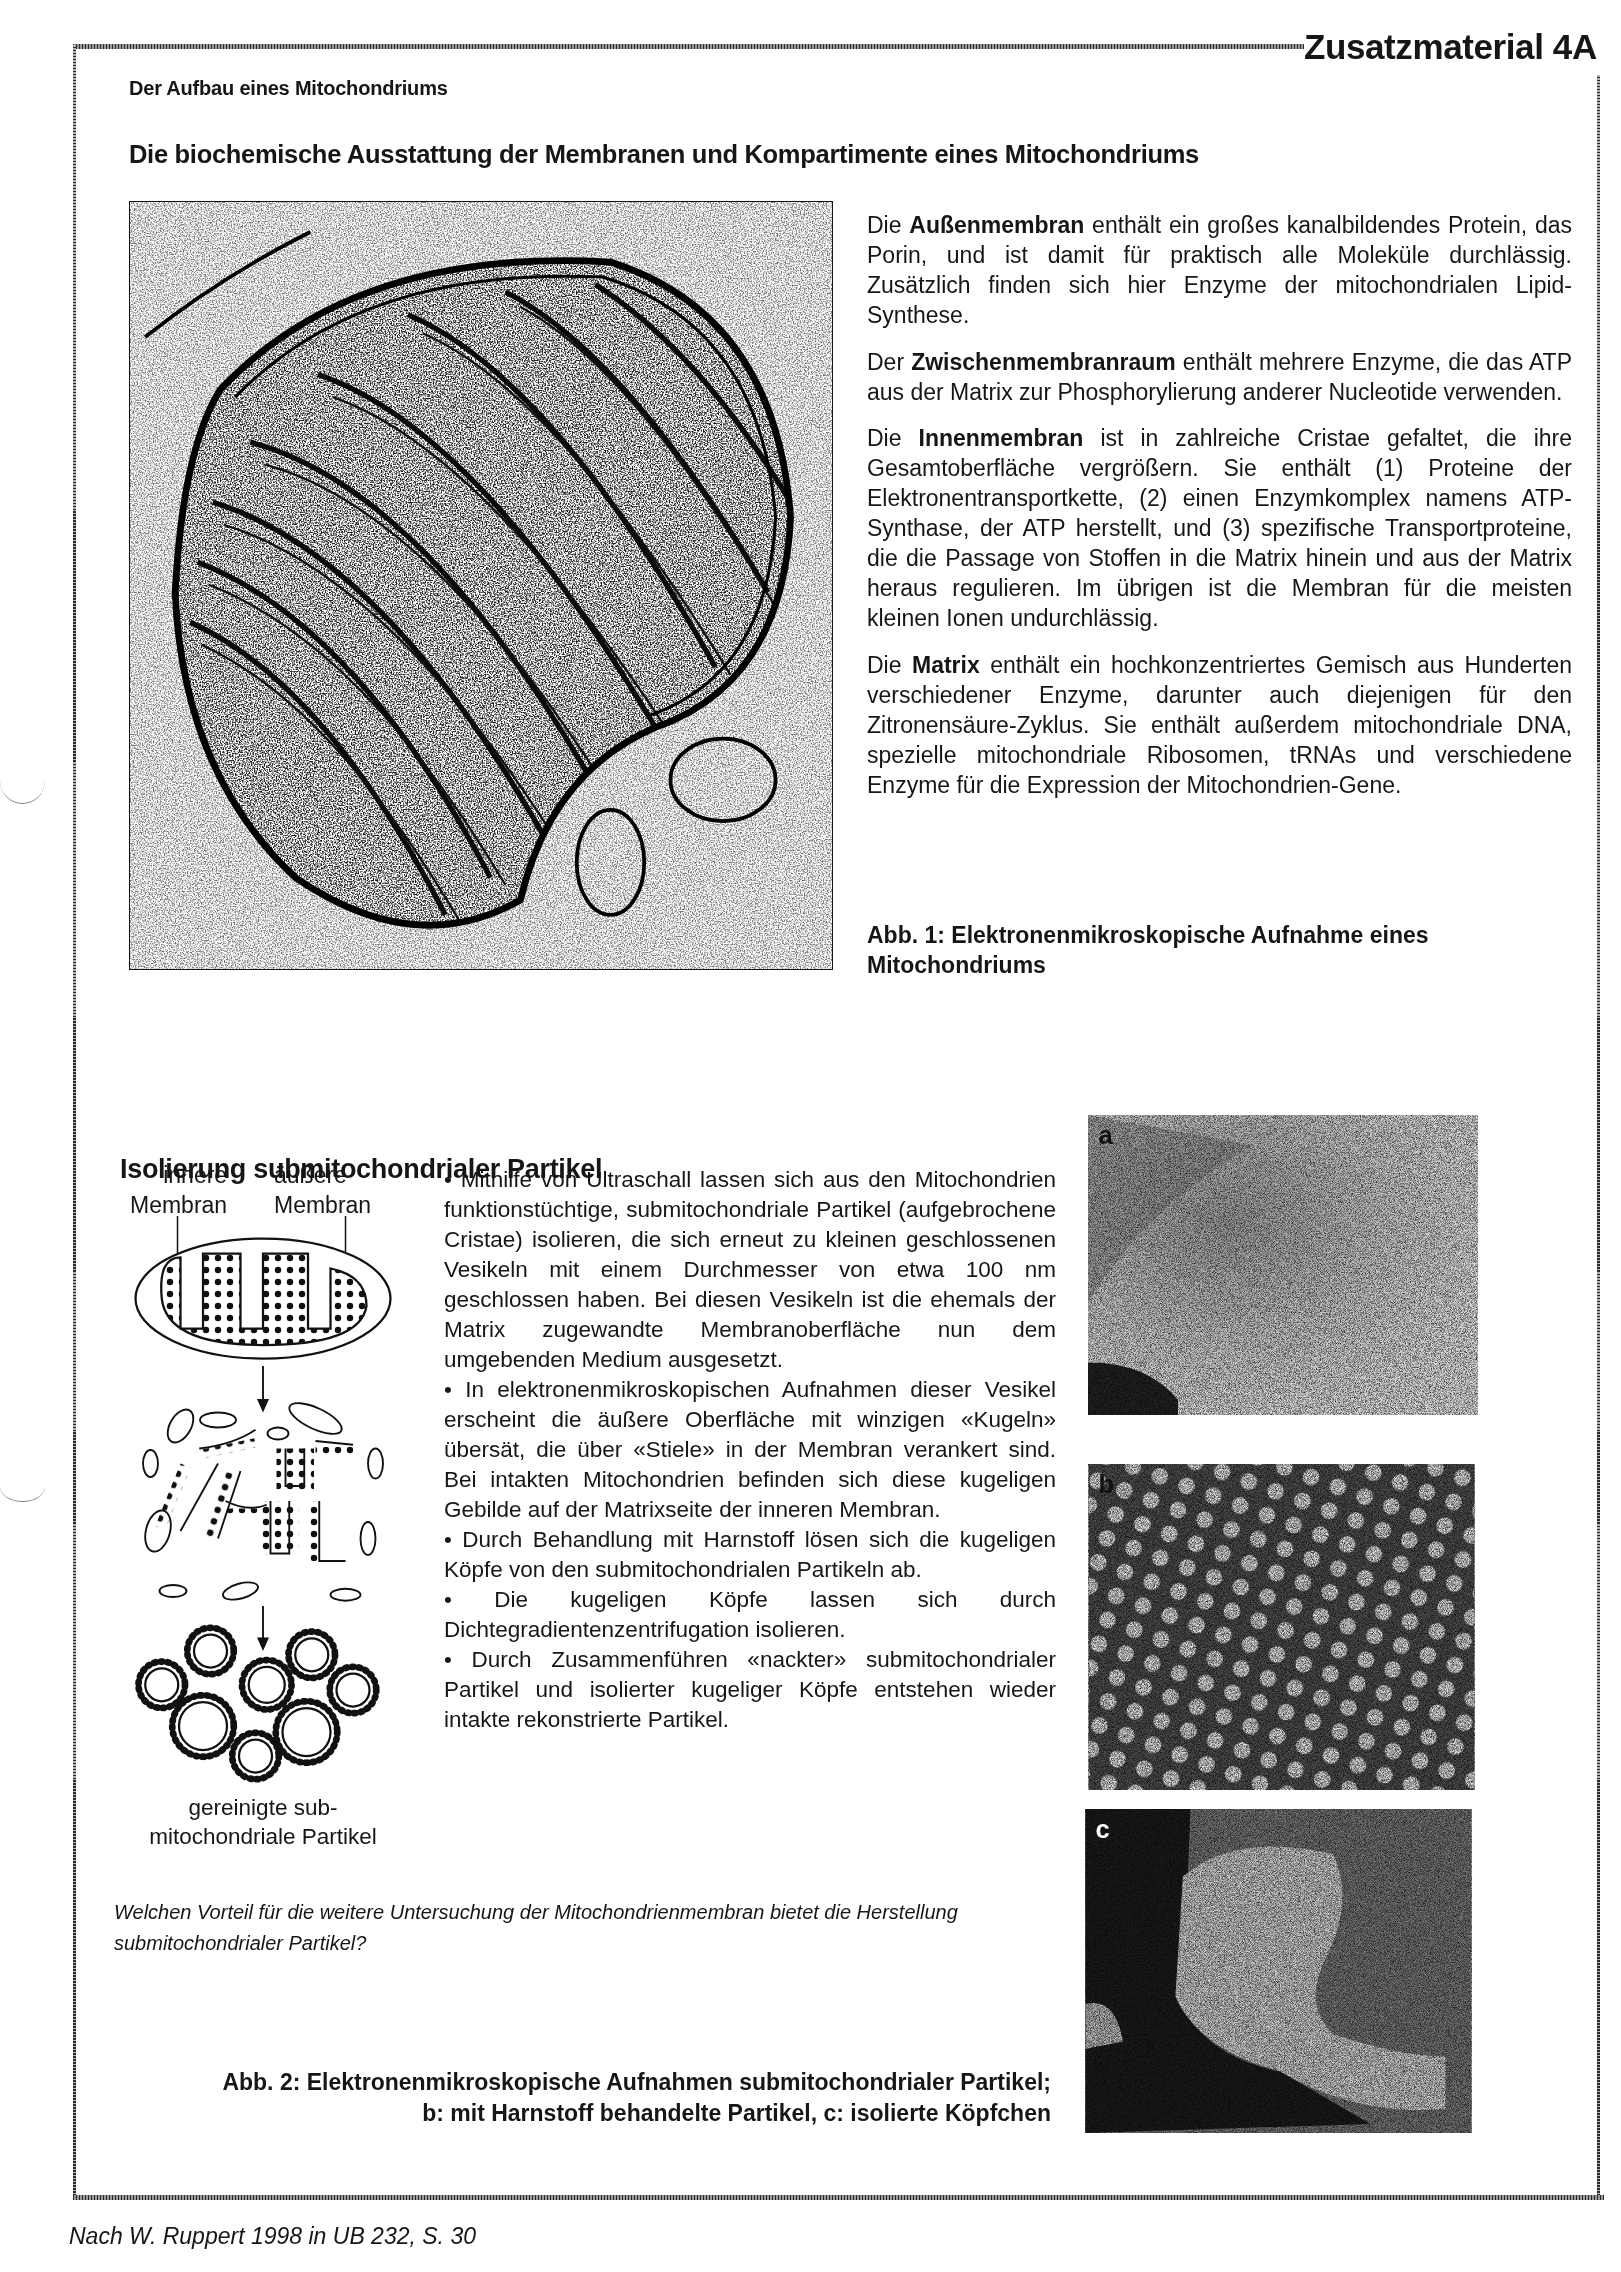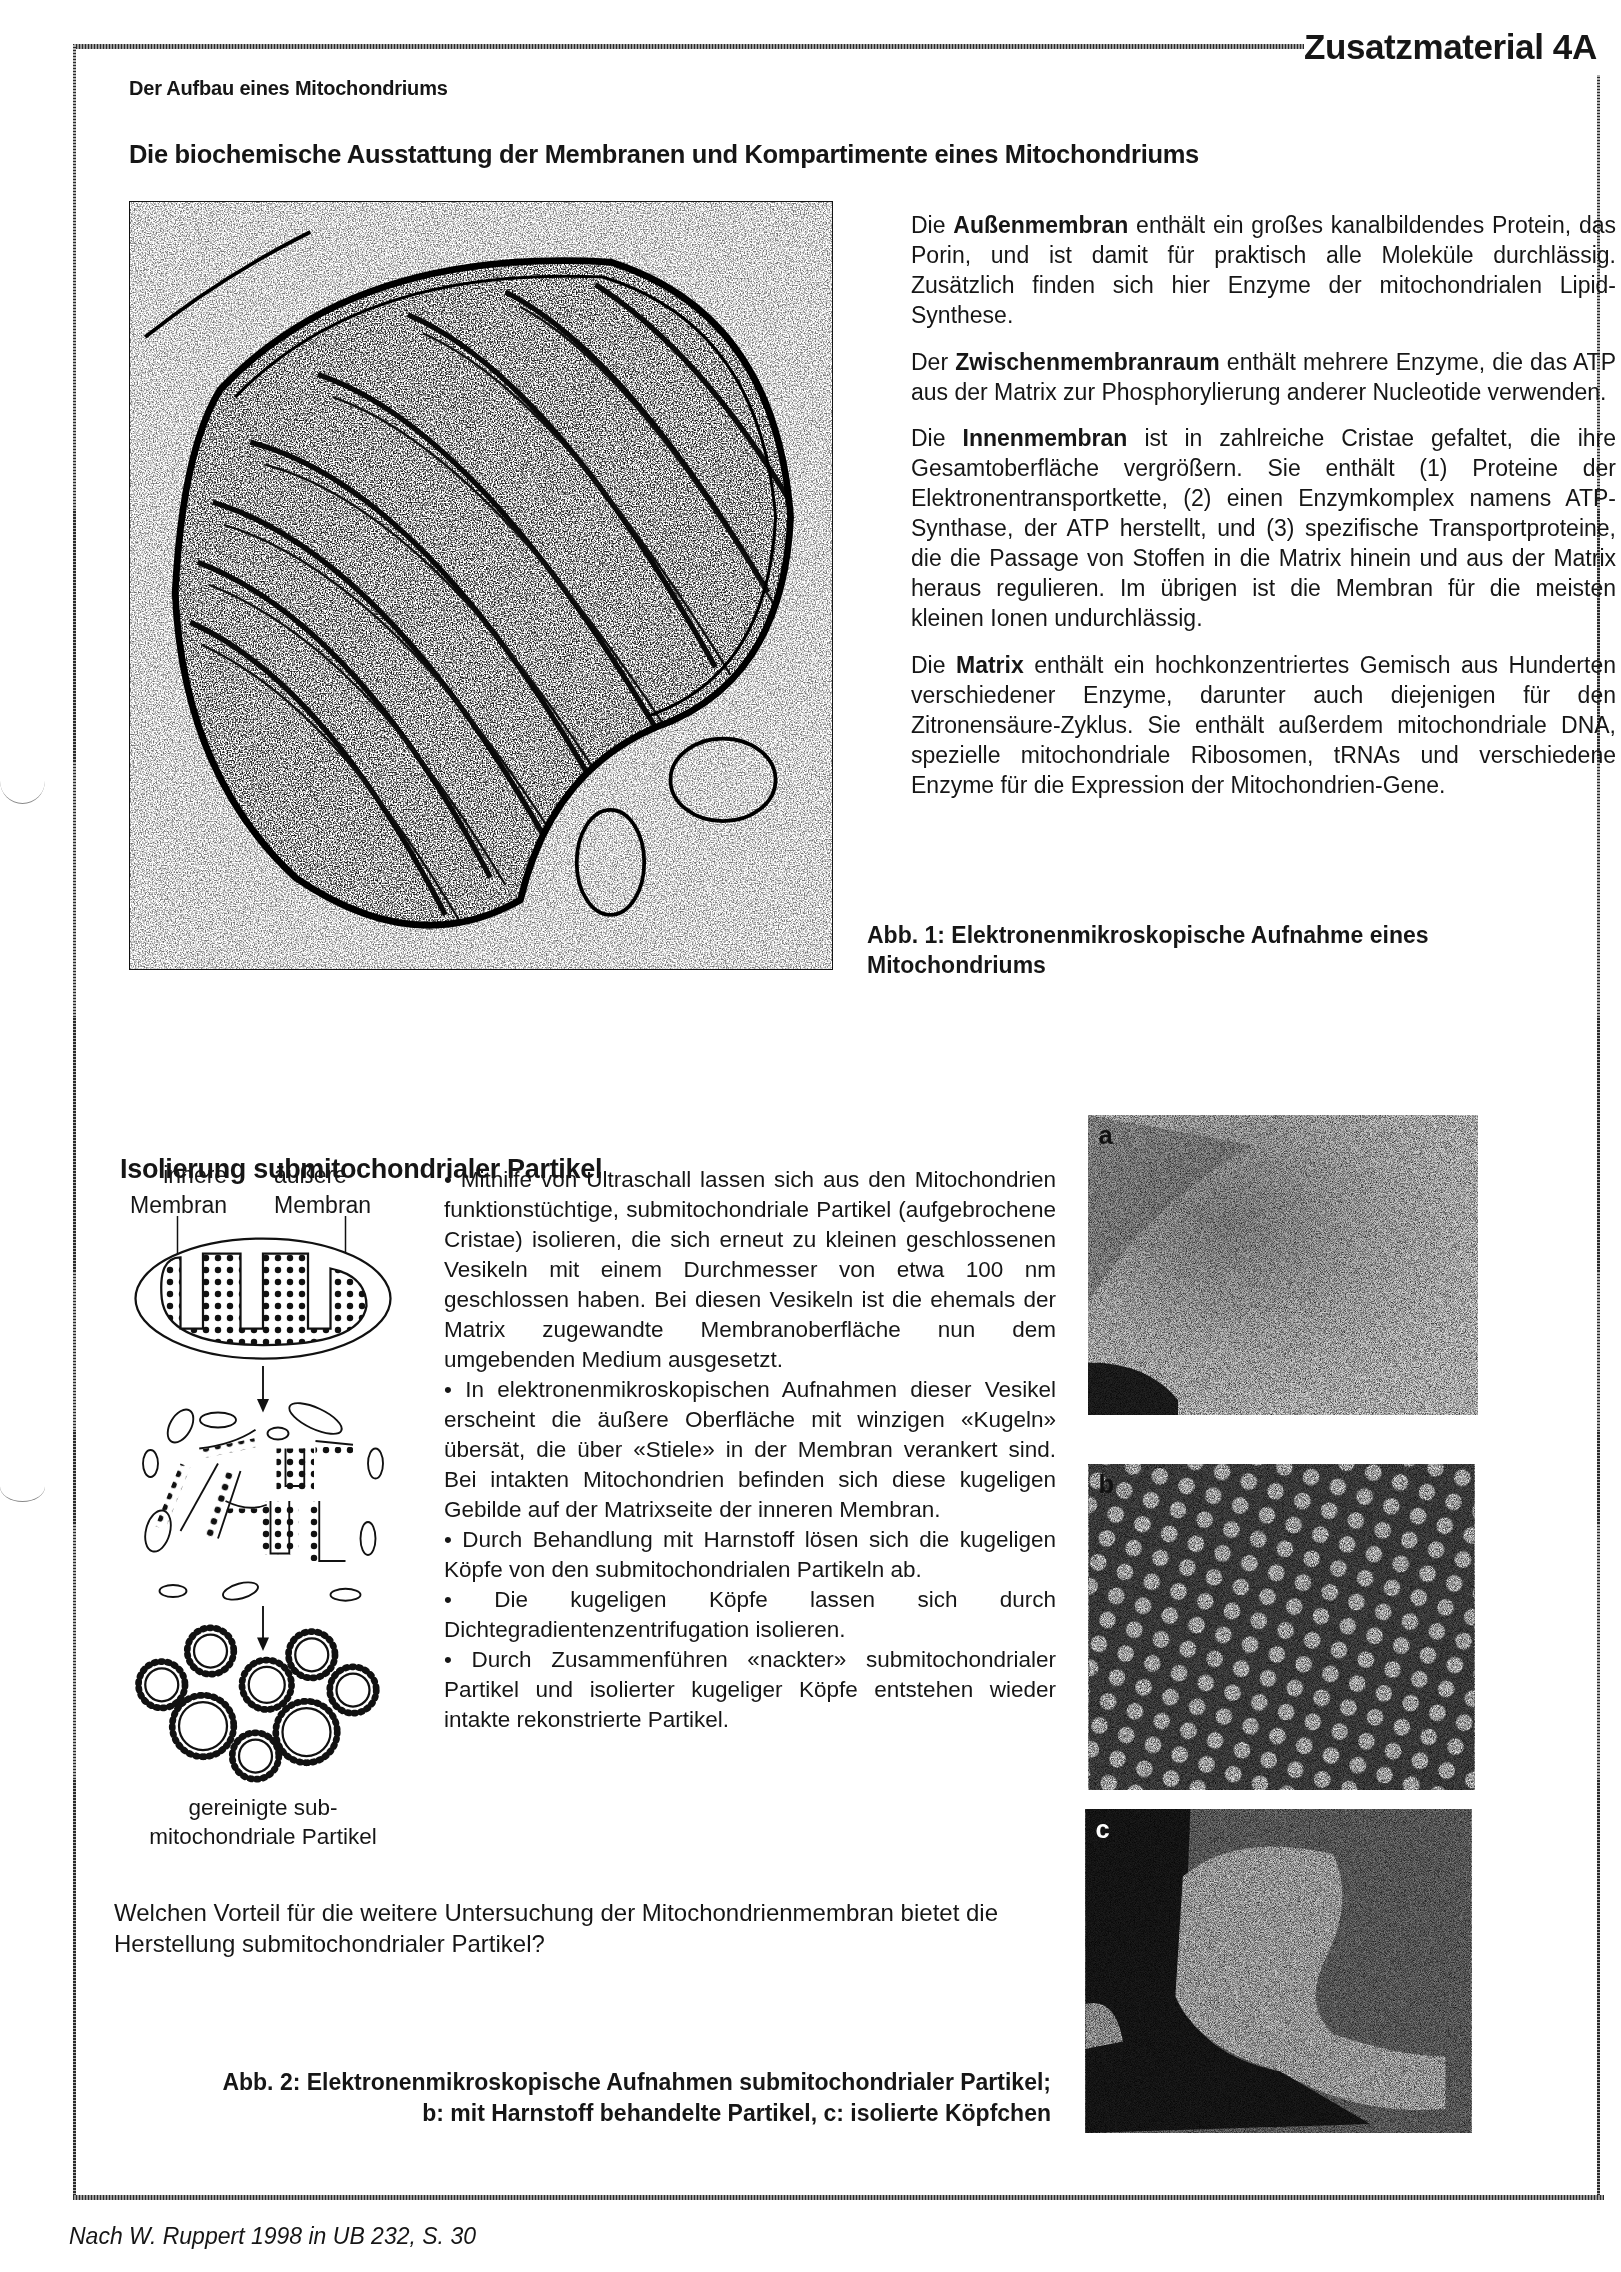--- a/index.html
+++ b/index.html
@@ -7,27 +7,27 @@
        font-family:"Liberation Sans","DejaVu Sans",sans-serif;color:#161616;}
   .abs{position:absolute;}
   
   .rule-h{position:absolute;height:5.3px;
     background:repeating-linear-gradient(90deg,#2a2a2a 0 1.5px,#9a9a9a 1.5px 3px);}
   .rule-v{position:absolute;width:3px;
     background:repeating-linear-gradient(0deg,#2a2a2a 0 1.5px,#b0b0b0 1.5px 3px);}
   .tag{font-weight:bold;font-size:35px;letter-spacing:-0.4px;}
   .h1{font-weight:bold;font-size:20px;letter-spacing:-0.2px;}
   .h2{font-weight:bold;font-size:25.5px;letter-spacing:-0.3px;}
-  .body-text{font-size:23px;line-height:30px;text-align:justify;margin-left:44px;}
+  .body-text{font-size:23px;line-height:30px;text-align:justify;}
   .body-text p{margin:0 0 16.5px 0;}
   .body-text b{font-weight:bold;}
   .cap{font-weight:bold;font-size:23px;line-height:30px;}
   .bullets{font-size:22.5px;line-height:30px;text-align:justify;}
   .bullets div{margin:0;}
-  .qtext{font-size:24px;line-height:31px;}
+  .qtext{font-size:20px;line-height:31px;font-style:italic;}
   .cap2{font-weight:bold;font-size:23px;line-height:31px;text-align:right;}
   .src{font-style:italic;font-size:23px;}
   .em1{border:1.5px solid #111;overflow:hidden;background:#fff;}
   .panel{overflow:hidden;}
   .panel-label{position:absolute;left:10.5px;top:6px;font-weight:bold;font-size:25.5px;}
   .scan-mark{position:absolute;border-radius:50%;border-bottom:1.5px solid #888;}
 </style>
 </head>
 <body>
 

